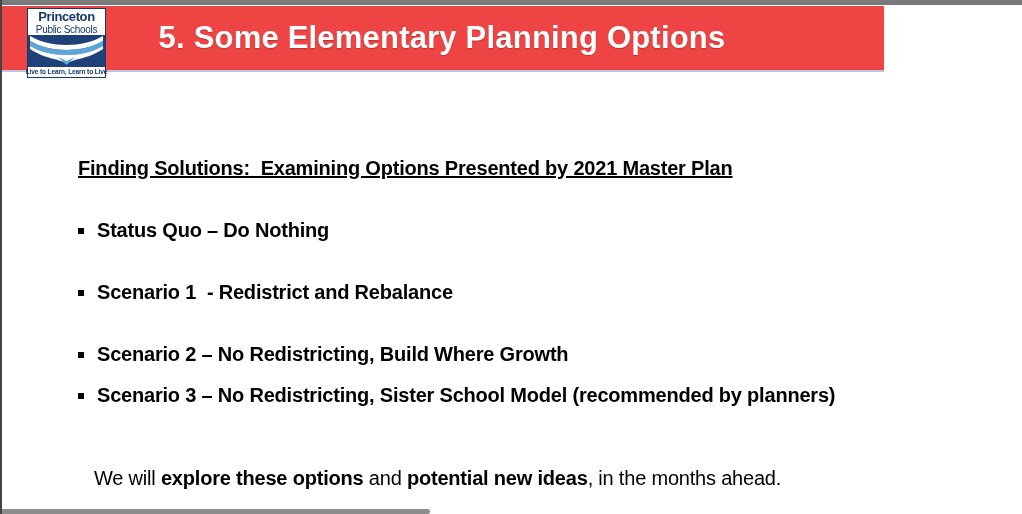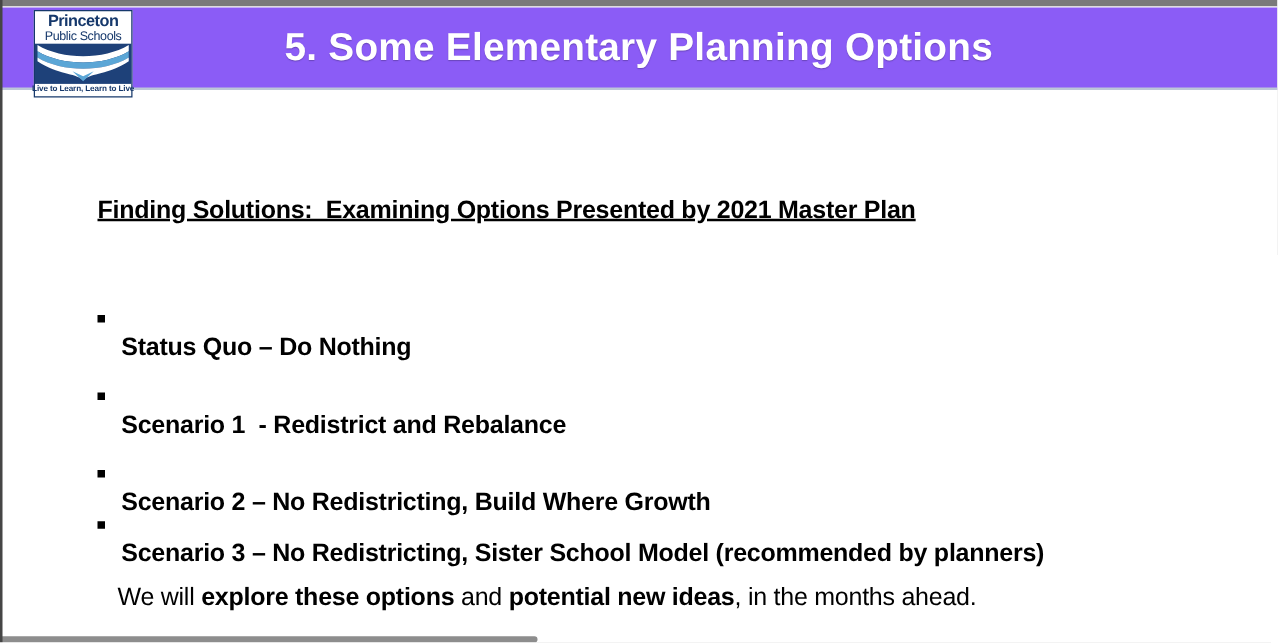--- a/index.html
+++ b/index.html
@@ -11,22 +11,22 @@
   }
   .top-strip {
     position:absolute; top:0; left:0; width:1022px; height:5px;
     background:#7a7a7a;
   }
   .left-edge {
     position:absolute; top:0; left:0; width:2px; height:514px;
     background:#454545; z-index:9;
   }
   .header-bar {
-    position:absolute; top:6px; left:0; width:1022px; height:66px;
-    background:#8b5cf6; border-bottom:2px solid #bcc6d8;
+    position:absolute; top:6px; left:0; width:884px; height:66px;
+    background:#ef4444; border-bottom:2px solid #bcc6d8;
     display:flex; align-items:center; justify-content:center;
   }
   .slide-title {
     color:#ffffff; font-size:31px; font-weight:bold;
     letter-spacing:0.2px; white-space:nowrap;
     text-shadow:0 1px 1px rgba(0,0,0,0.25);
   }
   
   .logo {
     position:absolute; top:8px; left:3px; width:79px; height:70px;
@@ -58,21 +58,21 @@
     position:absolute; left:0; display:flex; align-items:center;
     white-space:pre;
   }
   .bullet-item:nth-child(1){ top:219px; }
   .bullet-item:nth-child(2){ top:281px;justify-content:flex-end; }
   .bullet-item:nth-child(3){ top:343px; }
   .bullet-item:nth-child(4){ top:384px; }
   .bullet-square {
     width:6px; height:6px; background:#000; margin-right:13px; flex:none;
   }
-  .bullet-text { font-size:20px; font-weight:bold; color:#000; letter-spacing:-0.2px;margin-top:48px; }
+  .bullet-text { font-size:20px; font-weight:bold; color:#000; letter-spacing:-0.2px; }
   .closing {
     position:absolute; left:94px; top:467px;
     font-size:20px; color:#000; white-space:pre; letter-spacing:-0.2px;
   }
   .closing .b { font-weight:bold; }
   
   .h-scrollbar-thumb {
     position:absolute; left:0; bottom:0; width:430px; height:5px;
     background:#8d8d8d; border-radius:0 3px 3px 0; z-index:8;
   }

